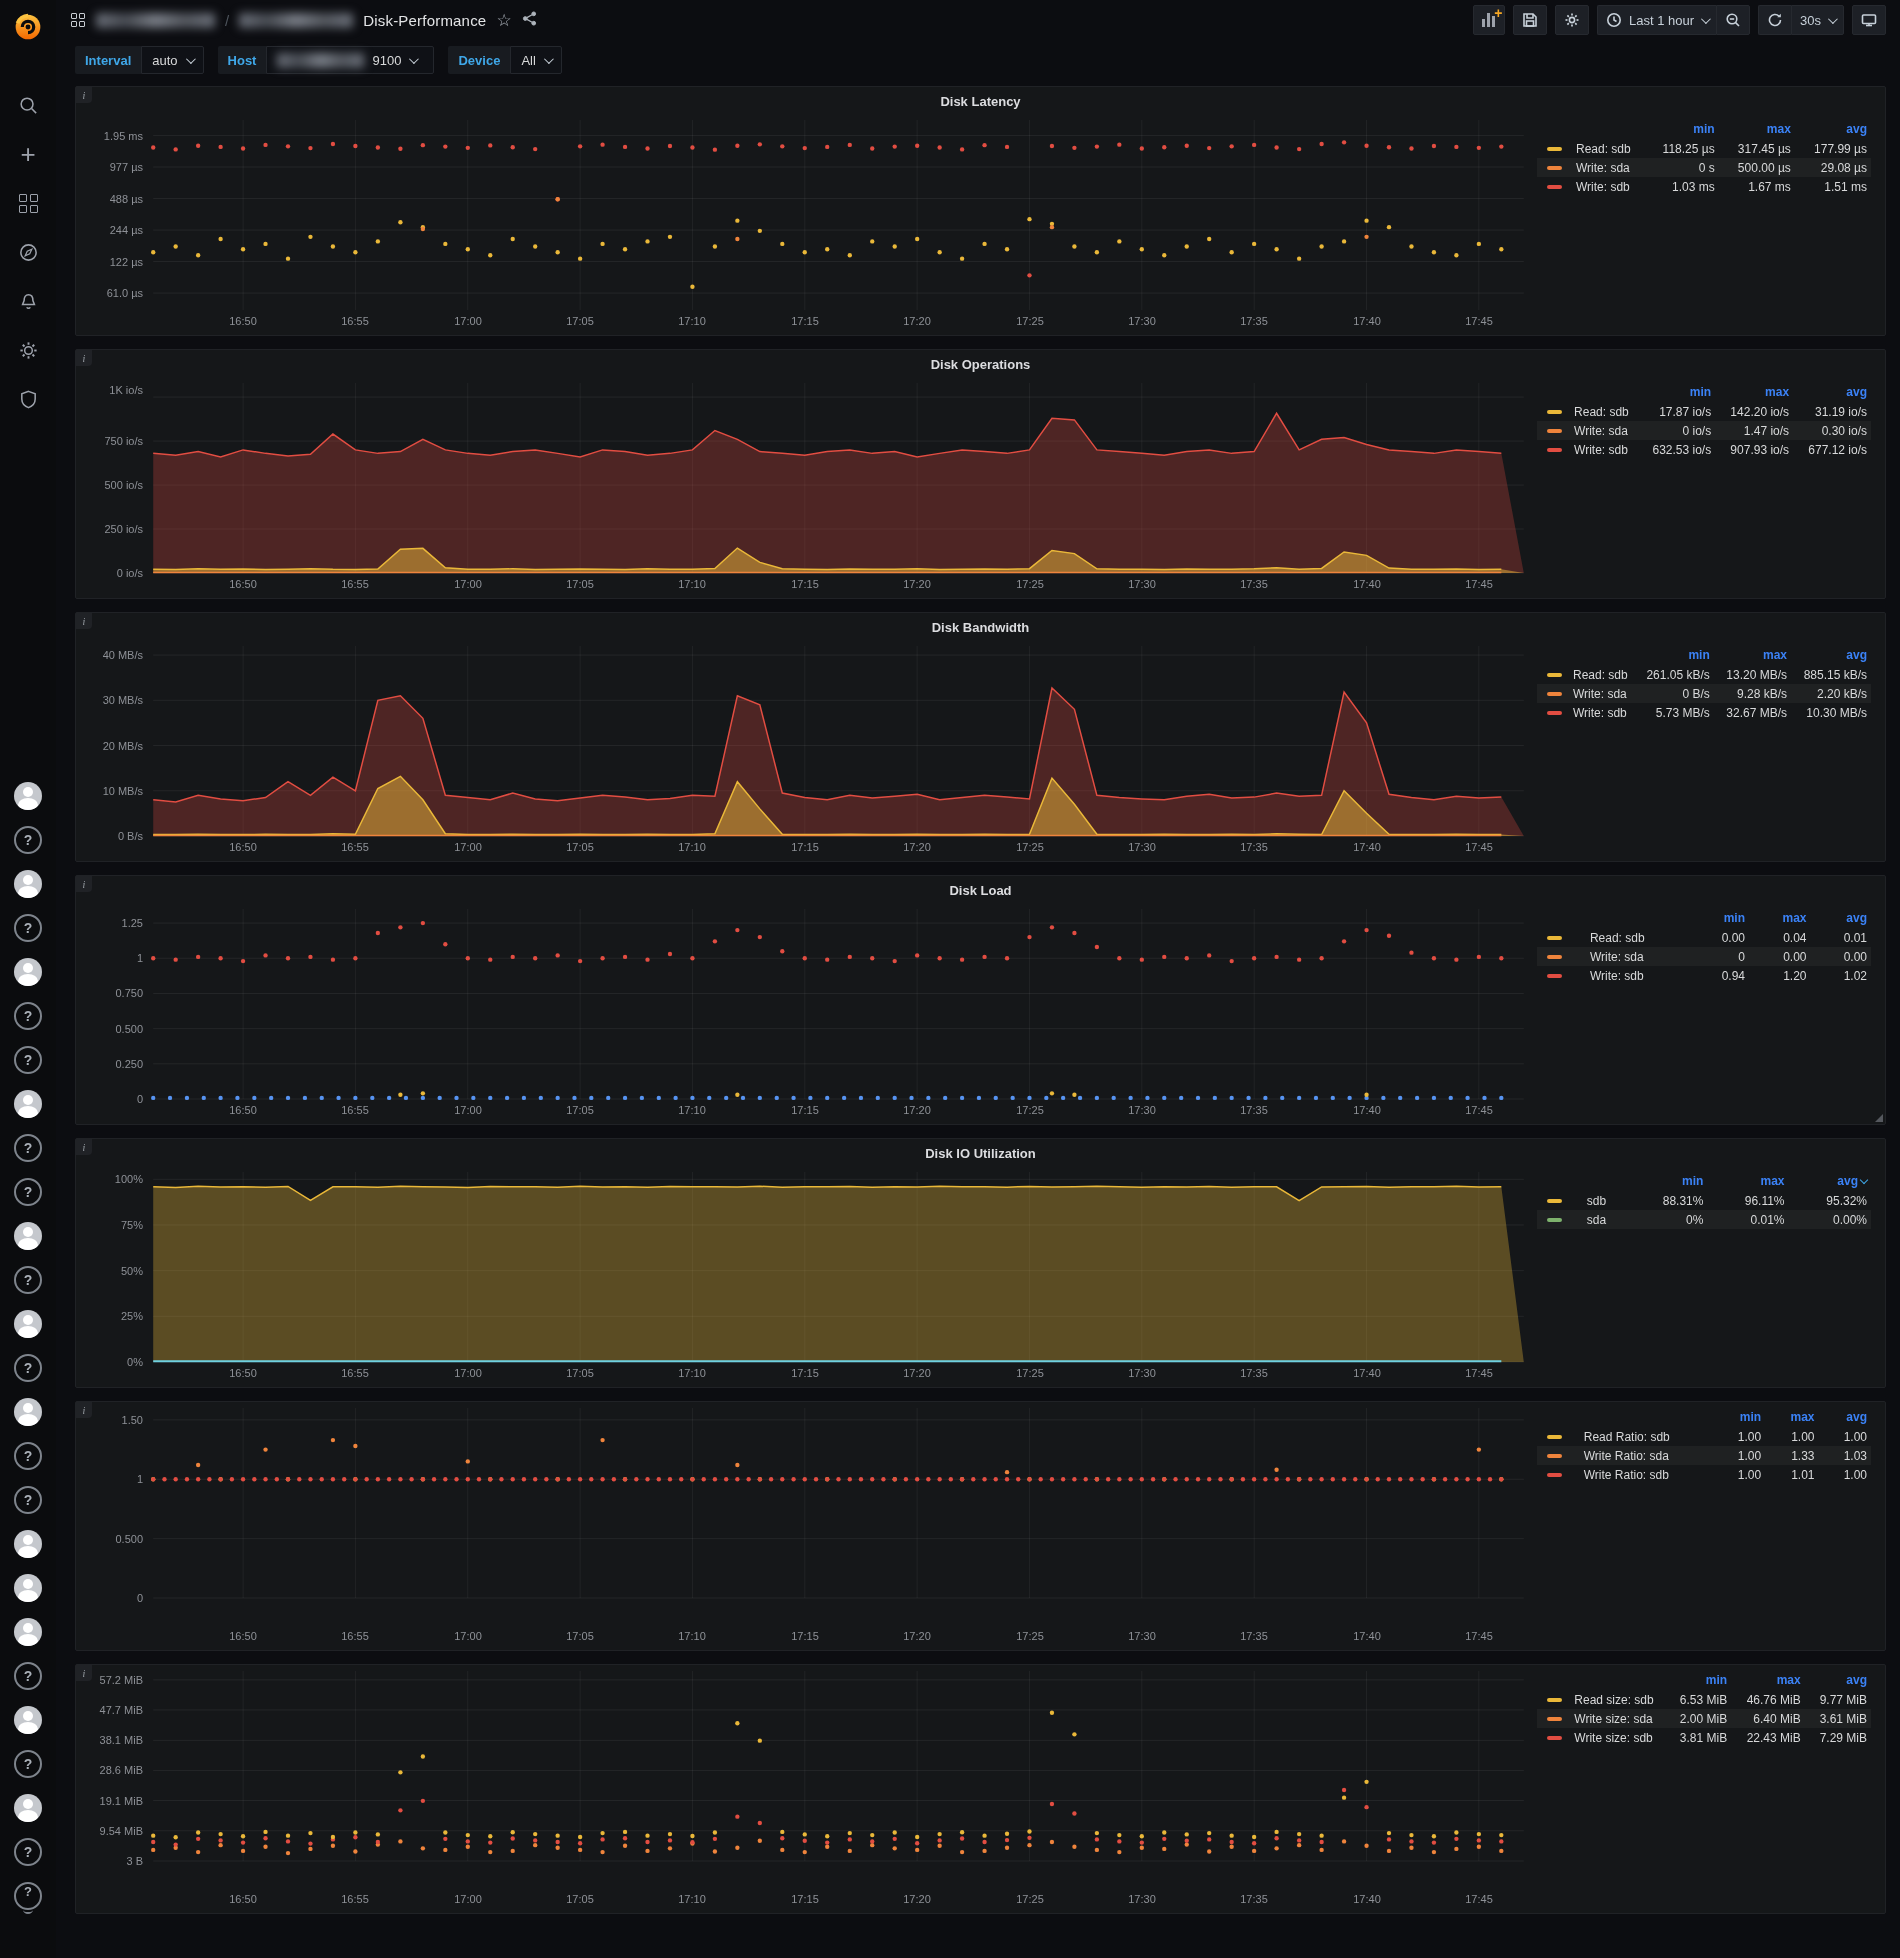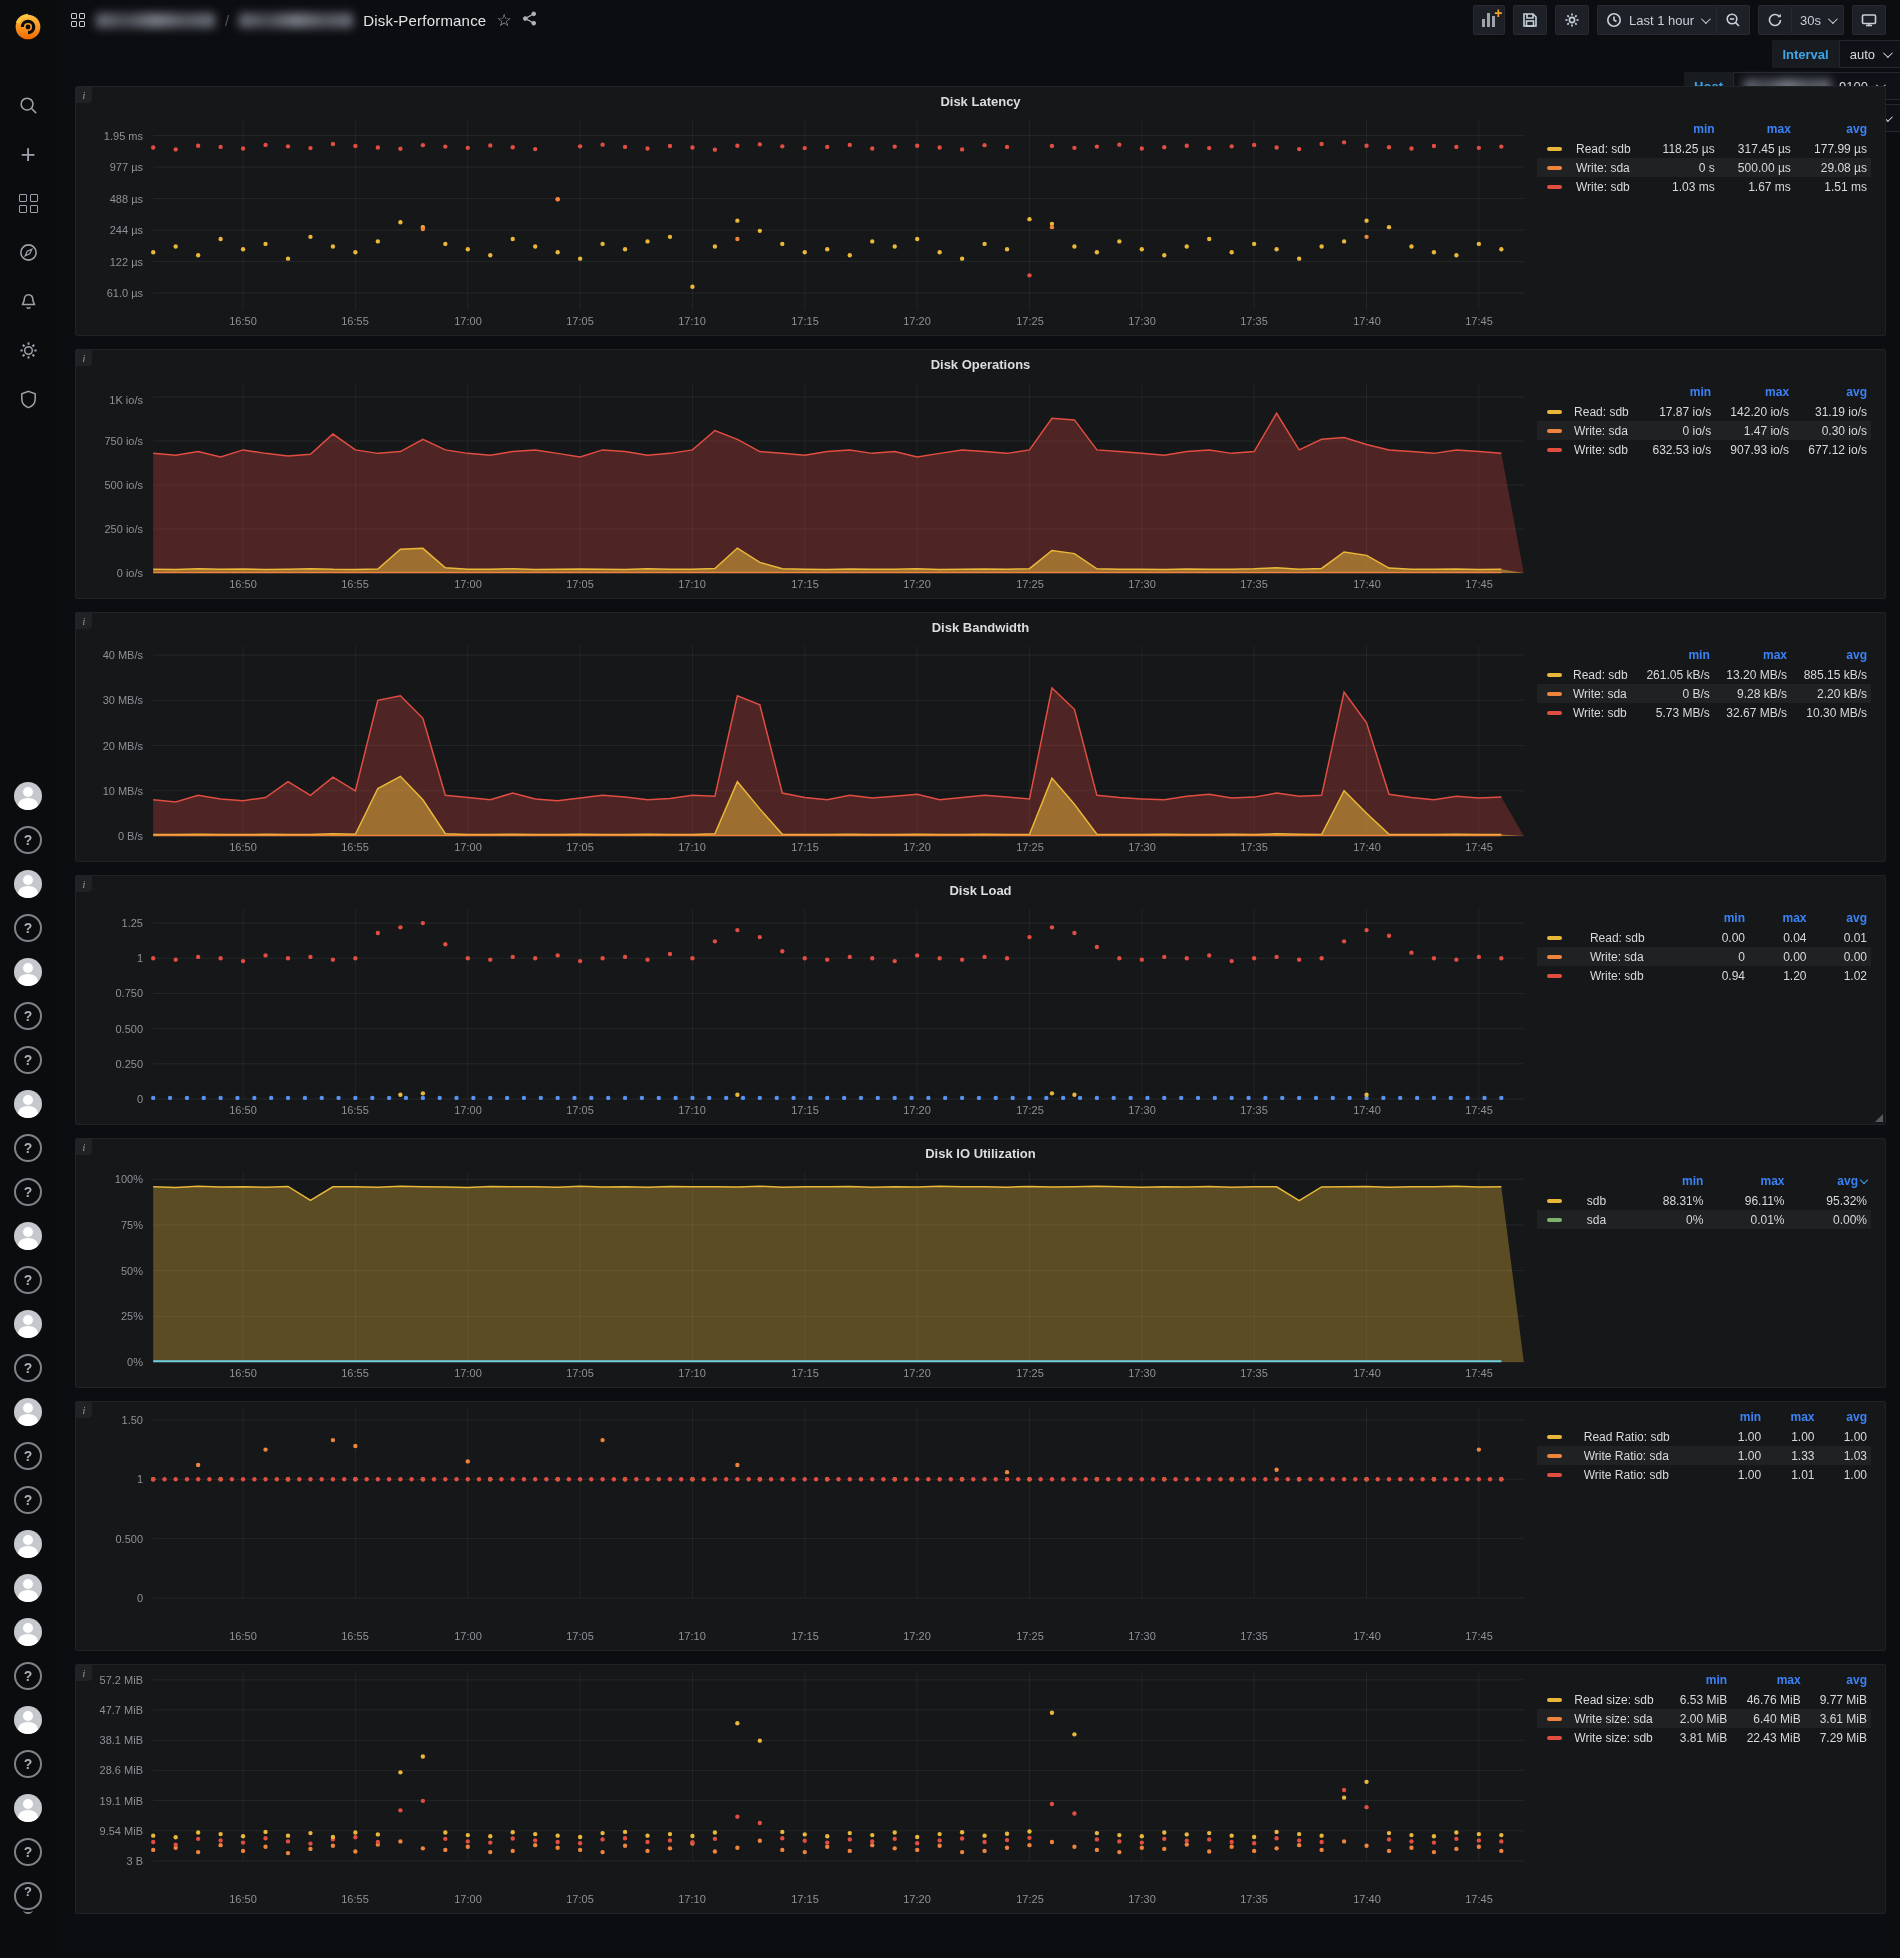--- a/index.html
+++ b/index.html
@@ -40,21 +40,21 @@
   .tb-btn svg { width:16px; height:16px; stroke:#c7d0d9; fill:none; stroke-width:1.6; }
   .tb-group { display:flex; }
   .tb-group .tb-btn:first-child { border-right:none; border-radius:2px 0 0 2px; }
   .tb-group .tb-btn:last-child { border-radius:0 2px 2px 0; }
   .addpanel { position:relative; display:flex; align-items:flex-end; gap:2px; height:14px; }
   .addpanel i { width:3px; background:#9da2ab; display:block; }
   .addpanel .plus { position:absolute; right:-7px; top:-5px; color:#f5a623; font-size:14px; font-weight:bold; line-height:10px; }
   .chev { width:7px; height:7px; border-right:1.6px solid #c7d0d9; border-bottom:1.6px solid #c7d0d9; transform:rotate(45deg) translateY(-2px); display:inline-block; }
 
   
-  .varrow { height:40px; display:flex; align-items:flex-end; gap:4px; padding-left:19px;flex-direction:column; }
+  .varrow { height:40px; display:flex; align-items:center; gap:14px; padding-left:19px; }
   .vargroup { display:flex; }
   .varlabel { height:28px; display:flex; align-items:center; padding:0 10px; background:#181b20; border-radius:2px 0 0 2px; color:#3fa7e8; font-size:13px; font-weight:600; cursor:pointer; }
   .varvalue { height:28px; display:flex; align-items:center; gap:8px; padding:0 10px; background:#0f1116; border:1px solid #24272d; border-radius:0 2px 2px 0; color:#d8d9da; font-size:13px; cursor:pointer; }
 
   
   .panels { padding:6px 15px 0 19px; display:flex; flex-direction:column; gap:13px; }
   .panel { height:250px; background:#151719; border:1px solid #202226; border-radius:2px; position:relative; display:flex; flex-direction:column; }
   .panel-info { position:absolute; top:0; left:0; width:16px; height:16px; background:#202226; border-radius:0 0 4px 0; color:#9aa0a6; font-size:10px; font-style:italic; font-family:"Liberation Serif", serif; display:flex; align-items:center; justify-content:center; cursor:pointer; z-index:3; }
   .panel-title { font-size:13px; font-weight:600; color:#dcdde0; text-align:center; padding-top:7px; height:27px; cursor:pointer; }
   .panel-body { flex:1; display:flex; min-height:0; }
@@ -512,21 +512,21 @@
             </aside>
     </div>
   </section>
 
   <section class="panel">
     <div class="panel-info">i</div>
     <h2 class="panel-title">Disk Operations</h2>
     <div class="panel-body">
       <div class="chart">
         <div class="yaxis">
-                <span style="top: 17px;">1K io/s</span>
+                <span style="top: 7px;">1K io/s</span>
                 <span style="top: 58px;">750 io/s</span>
                 <span style="top: 102px;">500 io/s</span>
                 <span style="top: 146px;">250 io/s</span>
                 <span style="top: 190px;">0 io/s</span>
               </div>
         <div class="plot">
                 <svg width="1371" height="190" viewBox="0 0 1385 192">
                   <line x1="0" x2="1385" y1="14.222222222222229" y2="14.222222222222229" stroke="rgba(255,255,255,0.07)"></line>
                   <line x1="0" x2="1385" y1="58.666666666666686" y2="58.666666666666686" stroke="rgba(255,255,255,0.07)"></line>
                   <line x1="0" x2="1385" y1="103.11111111111111" y2="103.11111111111111" stroke="rgba(255,255,255,0.07)"></line>

